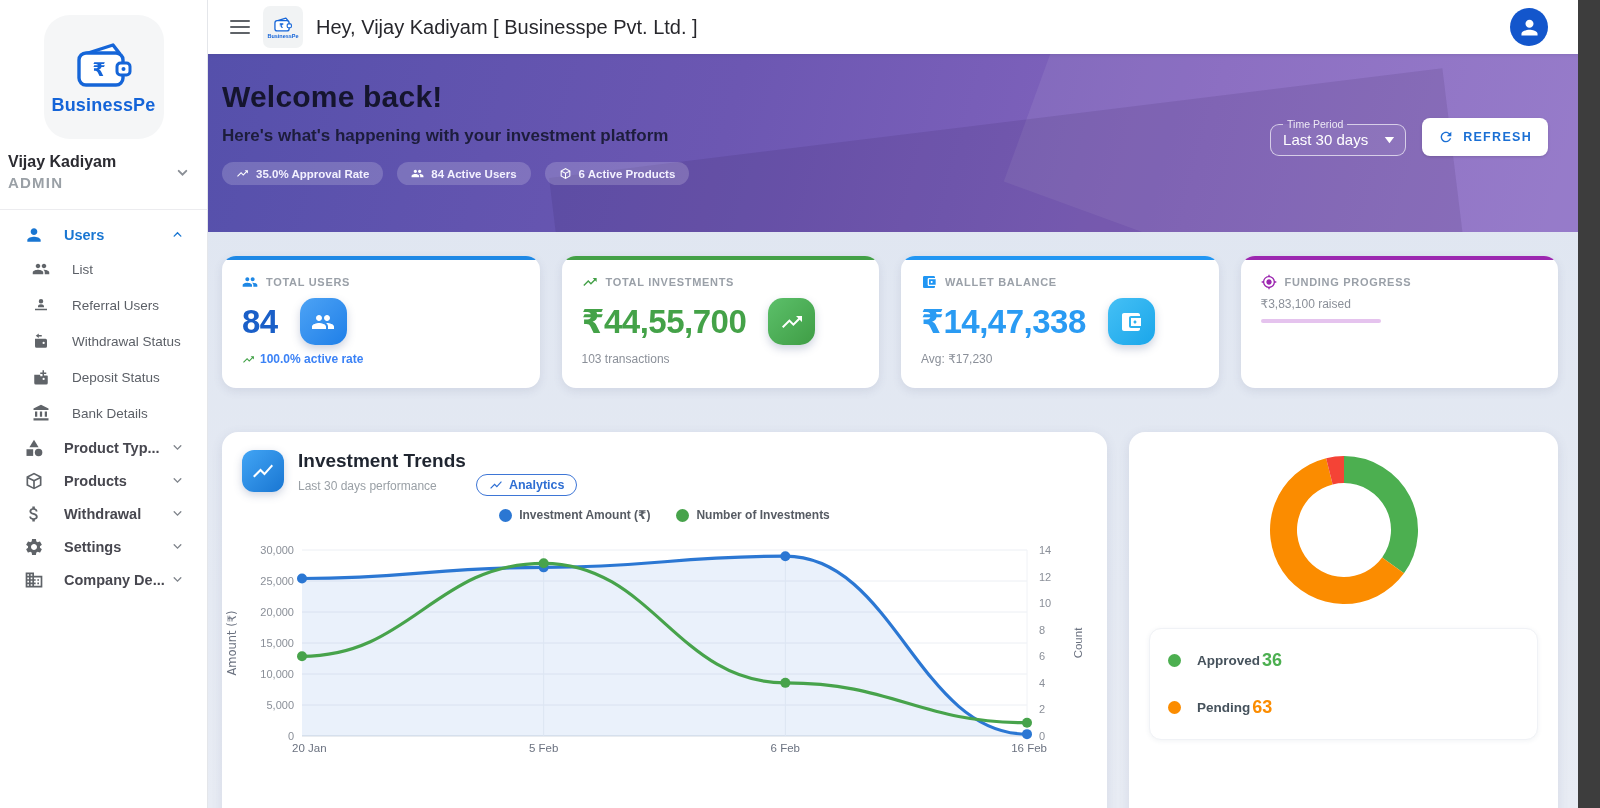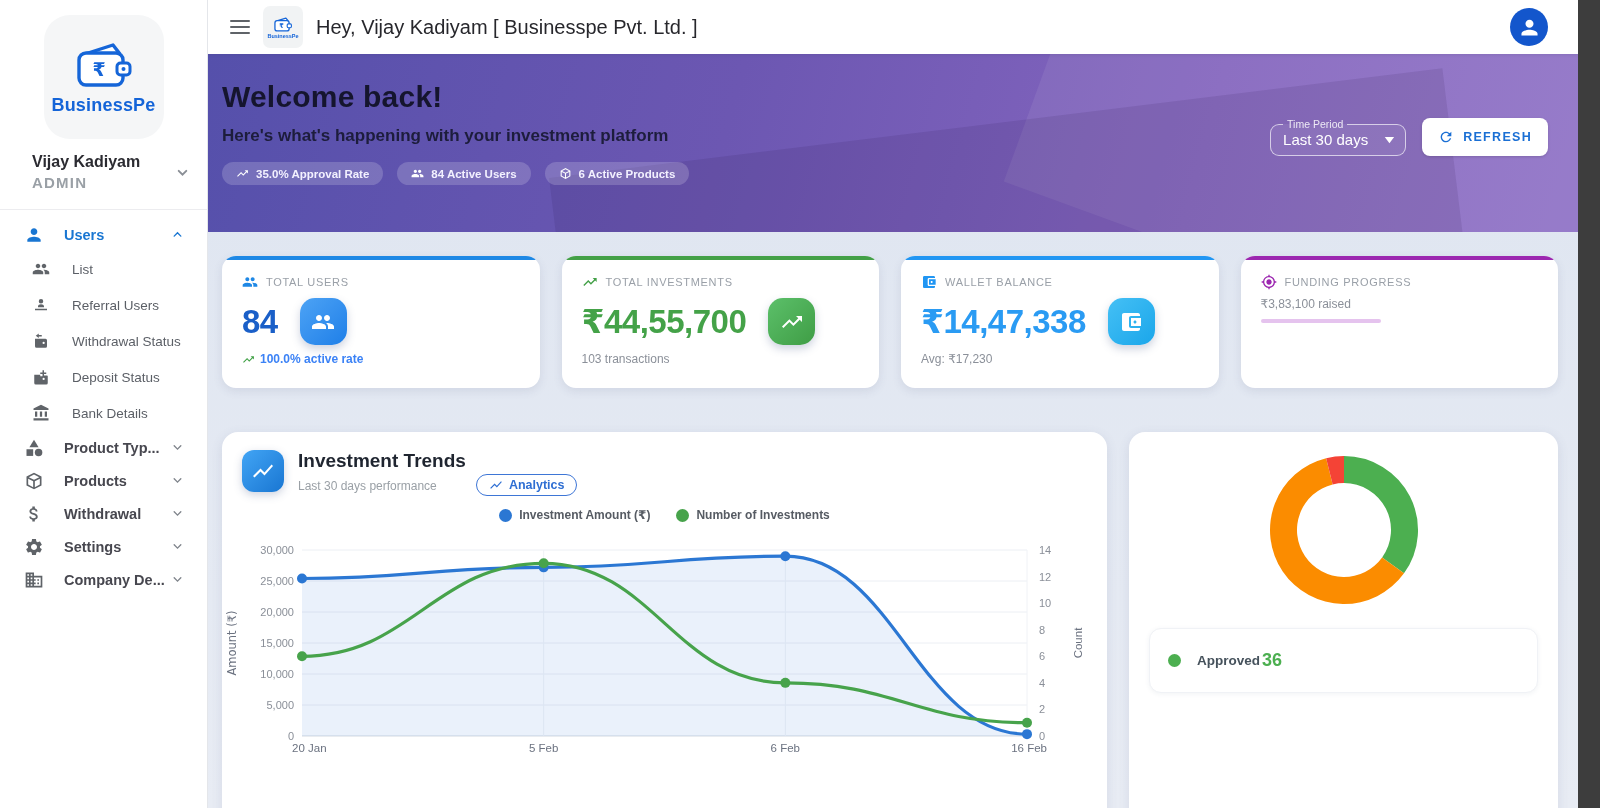--- a/index.html
+++ b/index.html
@@ -5,21 +5,21 @@
   * { box-sizing: border-box; margin: 0; padding: 0; }
   html,body { width:1600px; height:808px; overflow:hidden; }
   body { font-family:"Liberation Sans","DejaVu Sans",sans-serif; background:#e7ebf3; position:relative; }
 
   
   .sidebar { position:absolute; left:0; top:0; bottom:0; width:208px; background:#fff;
              border-right:1px solid #e4e6ea; z-index:6; }
   .logo-tile { width:120px; height:124px; margin:15px auto 0; background:#f5f6f7; border-radius:26px;
                display:flex; flex-direction:column; align-items:center; justify-content:center; gap:4px; }
   .logo-text { font-size:18px; font-weight:800; color:#1464d8; letter-spacing:.2px; }
-  .user-block { padding:14px 18px 10px 32px; display:flex; align-items:center; }
+  .user-block { padding:14px 18px 10px 8px; display:flex; align-items:center; }
   .user-name { font-size:16px; font-weight:700; color:#2b2b31; }
   .user-role { font-size:15px; font-weight:600; color:#9aa0a6; letter-spacing:1.2px; margin-top:3px; }
   .sb-divider { height:1px; background:#ececef; margin-top:8px; }
   .menu { padding-top:8px; }
   .menu-group { display:flex; align-items:center; height:33px; padding:0 22px 0 24px; cursor:pointer; }
   .menu-group .mg-label { font-size:14.5px; font-weight:700; color:#47474f; margin-left:20px; flex:1; }
   .menu-group.active .mg-label { color:#1976d2; }
   .menu-sub { }
   .menu-subitem { display:flex; align-items:center; height:36px; padding:0 16px 0 32px; cursor:pointer; }
   .menu-subitem .ms-label { font-size:13.5px; color:#5b5f66; margin-left:22px; }
@@ -65,21 +65,21 @@
                  font-weight:700; letter-spacing:1.3px; cursor:pointer; box-shadow:0 1px 3px rgba(0,0,0,.15);
                  font-family:inherit; }
 
   
   .content { flex:1; padding:24px 20px 0 14px; overflow:hidden; }
   .stats { display:flex; gap:22px; }
   .stat-card { flex:1; position:relative; background:#fff; border-radius:14px; overflow:hidden;
                box-shadow:0 3px 10px rgba(70,85,120,.12); padding:18px 20px 12px; height:132px; }
   .accent-bar { position:absolute; left:0; right:0; top:0; height:4px; }
   .stat-label-row { display:flex; align-items:center; gap:8px; }
-  .stat-label { font-size:11px; font-weight:400; letter-spacing:.7px; color:#9aa0a8; }
+  .stat-label { font-size:11px; font-weight:700; letter-spacing:.7px; color:#9aa0a8; }
   .value-row { display:flex; align-items:center; margin-top:8px; }
   .stat-value { font-size:33px; font-weight:800; letter-spacing:-.5px; white-space:nowrap; }
   .stat-tile { width:47px; height:47px; border-radius:15px; display:flex; align-items:center;
                justify-content:center; color:#fff; margin-left:22px; flex:none;
                box-shadow:0 4px 9px rgba(60,80,130,.25); }
   .stat-caption { margin-top:7px; font-size:12px; color:#8b9099; display:flex; align-items:center; gap:5px; }
   .stat-caption.positive { color:#3b82f6; font-weight:600; }
   .progress-track { margin-top:8px; width:120px; height:4px; border-radius:2px; background:#e5c3ee; }
 
   .charts-row { display:flex; gap:22px; margin-top:44px; align-items:flex-start; }
@@ -515,19 +515,24 @@
             <path d="M215 14 A74 74 0 0 1 274.9996459483857 131.3133061087279 L253.1078832374882 115.50980252851636 A47 47 0 0 0 215 41 Z" fill="#4caf50"></path>
             <path d="M274.9996459483857 131.3133061087279 A74 74 0 1 1 197.1221143314773 16.192053336533633 L203.64512666999232 42.392250092122715 A47 47 0 1 0 253.1078832374882 115.50980252851636 Z" fill="#fb8c00"></path>
             <path d="M197.1221143314773 16.192053336533633 A74 74 0 0 1 214.99999999999991 14 L214.99999999999994 41 A47 47 0 0 0 203.64512666999232 42.392250092122715 Z" fill="#f44336"></path>
           </svg>
         <div class="status-legend" id="status-legend">
             <div class="sl-row">
               <span class="sl-dot" style="background: rgb(76, 175, 80);"></span>
               <span class="sl-label">Approved</span>
               <span class="sl-value" style="color: rgb(76, 175, 80);">36</span>
             </div>
+            <div class="sl-row">
+              <span class="sl-dot" style="background: rgb(251, 140, 0);"></span>
+              <span class="sl-label">Pending</span>
+              <span class="sl-value" style="color: rgb(251, 140, 0);">63</span>
+            </div>
           </div>
       </div>
     </div>
   </div>
 </div>
 
 <div class="scrollstrip"></div>
 
 </body></html>

